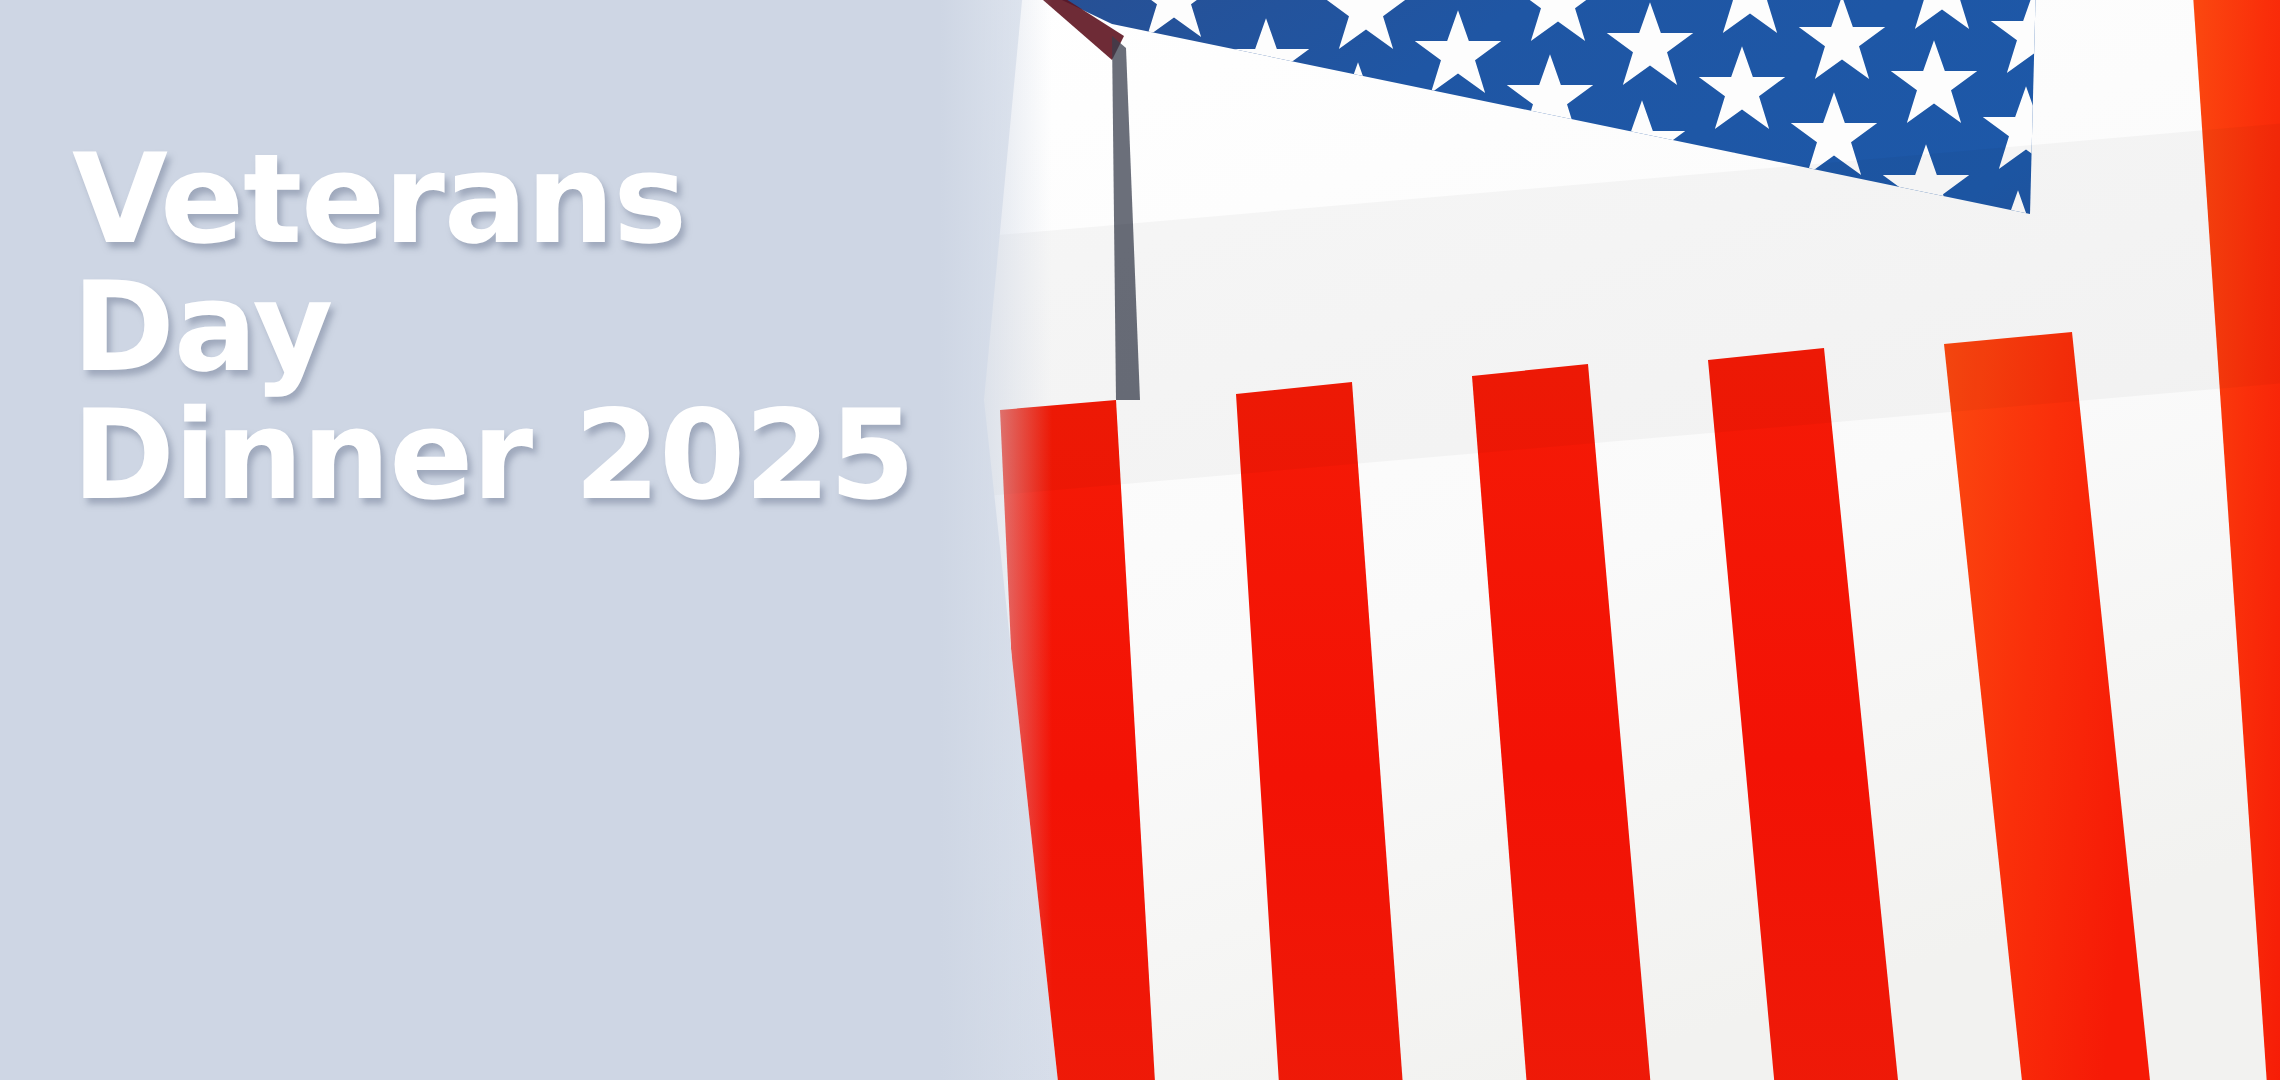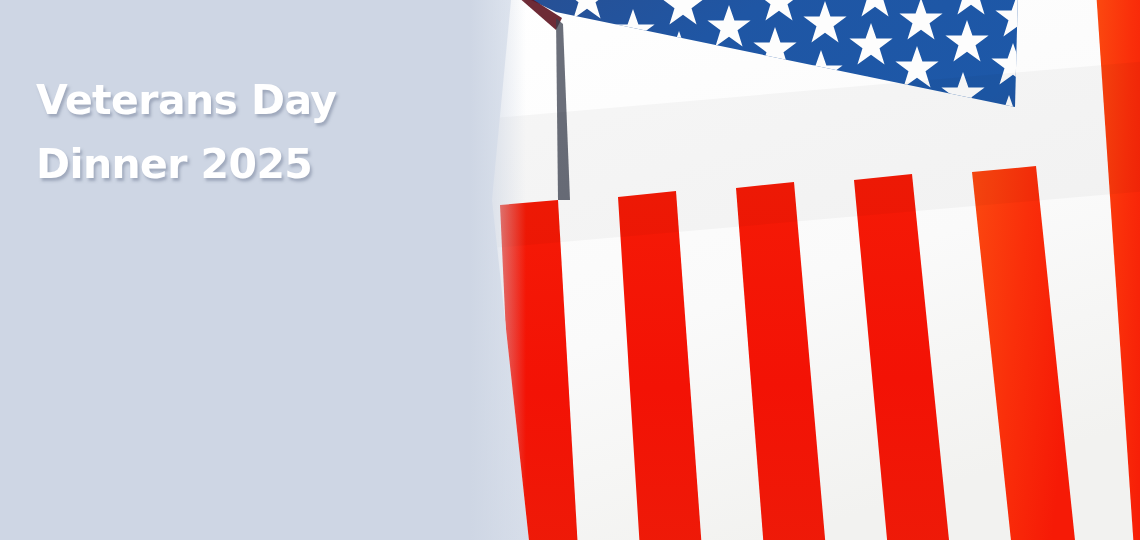--- a/index.html
+++ b/index.html
@@ -41,21 +41,21 @@
     padding: 0 0 0 36px;
     z-index: 5;
   }
 
   .headline {
     position: absolute;
     top: 68px;
     left: 36px;
     width: 430px;
     margin: 0;
-    font-size: 41px;
+    font-size: 62px;
     line-height: 64px;
     font-weight: 700;
     letter-spacing: -0.6px;
     color: #ffffff;
     text-shadow: 2px 3px 3px rgba(120,132,155,0.55);
     font-family: "DejaVu Sans", "Liberation Sans", sans-serif;
     white-space: pre-line;
   }
 
   .body-copy {

